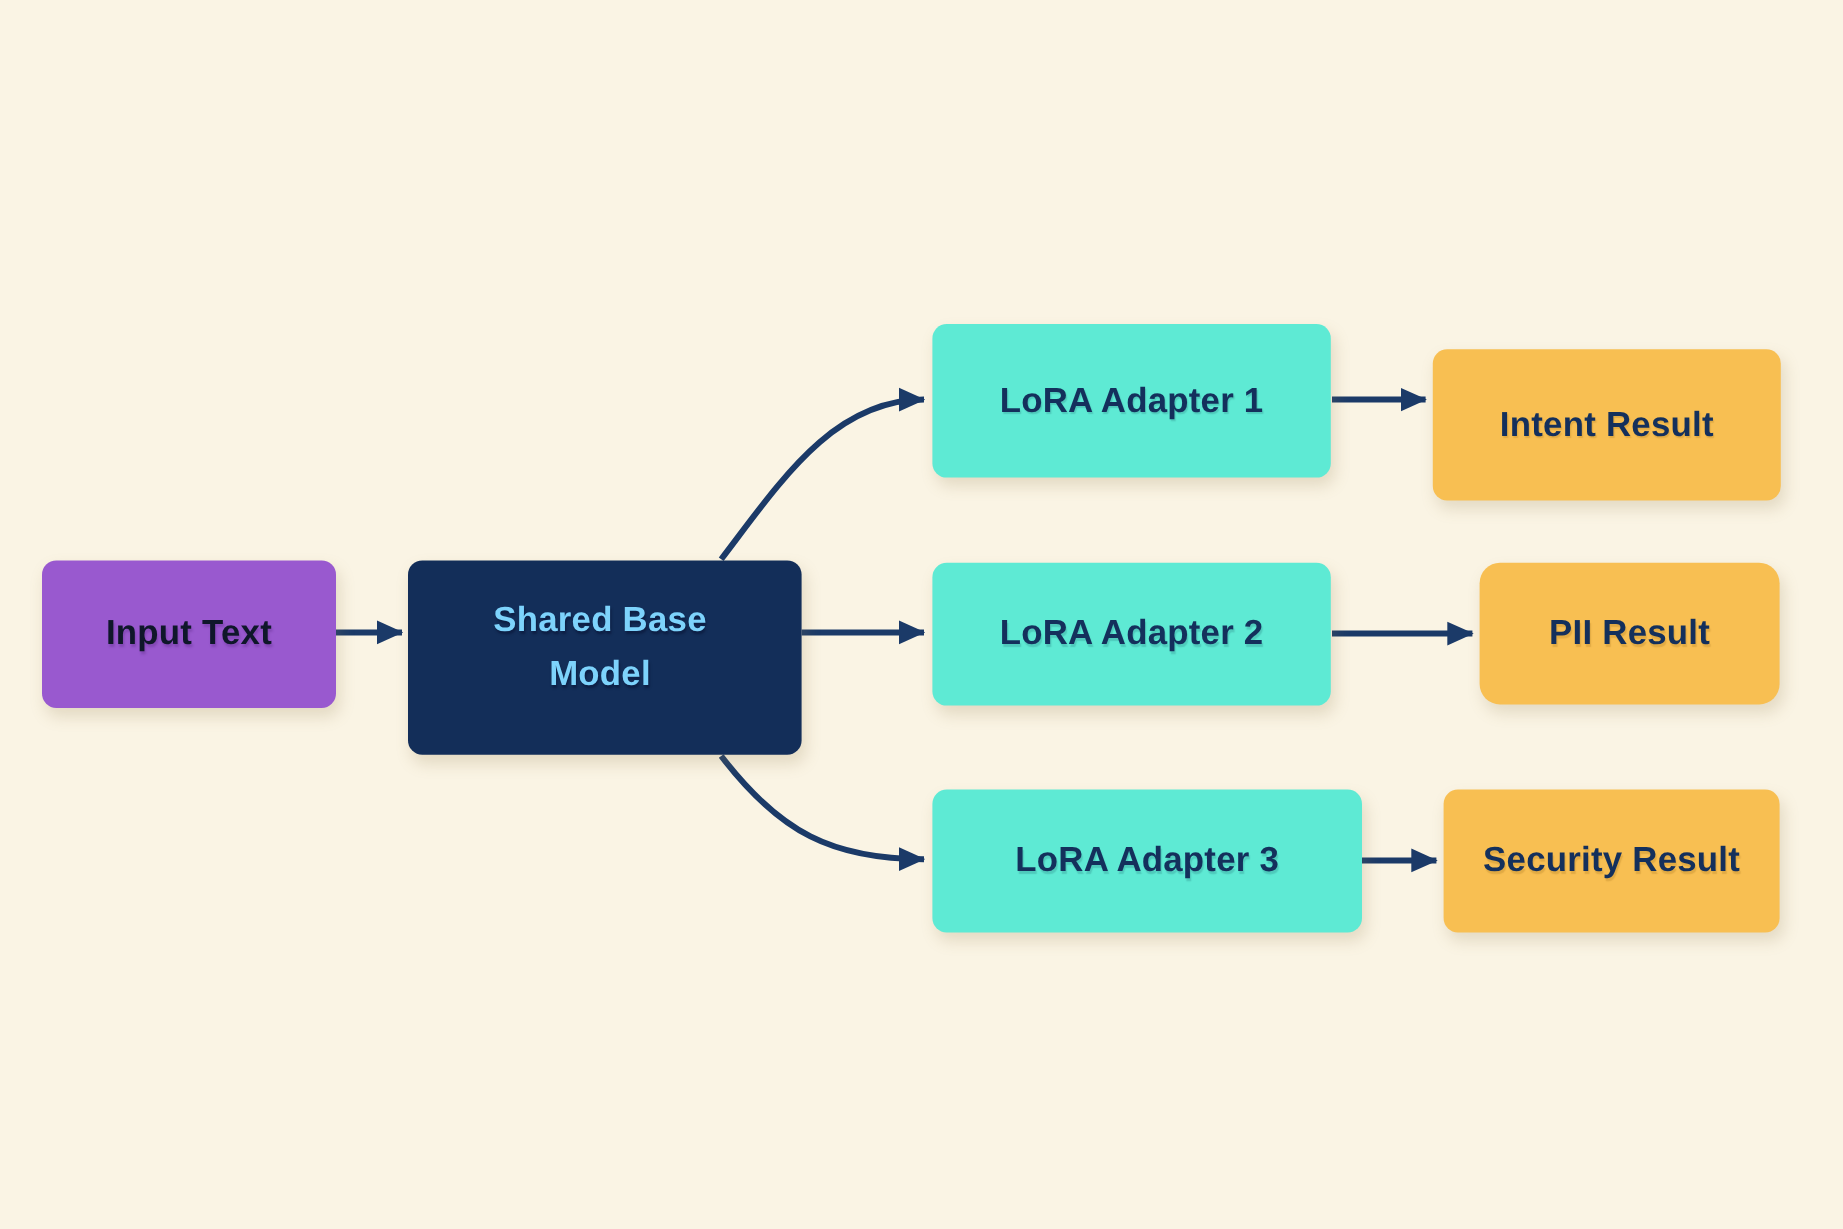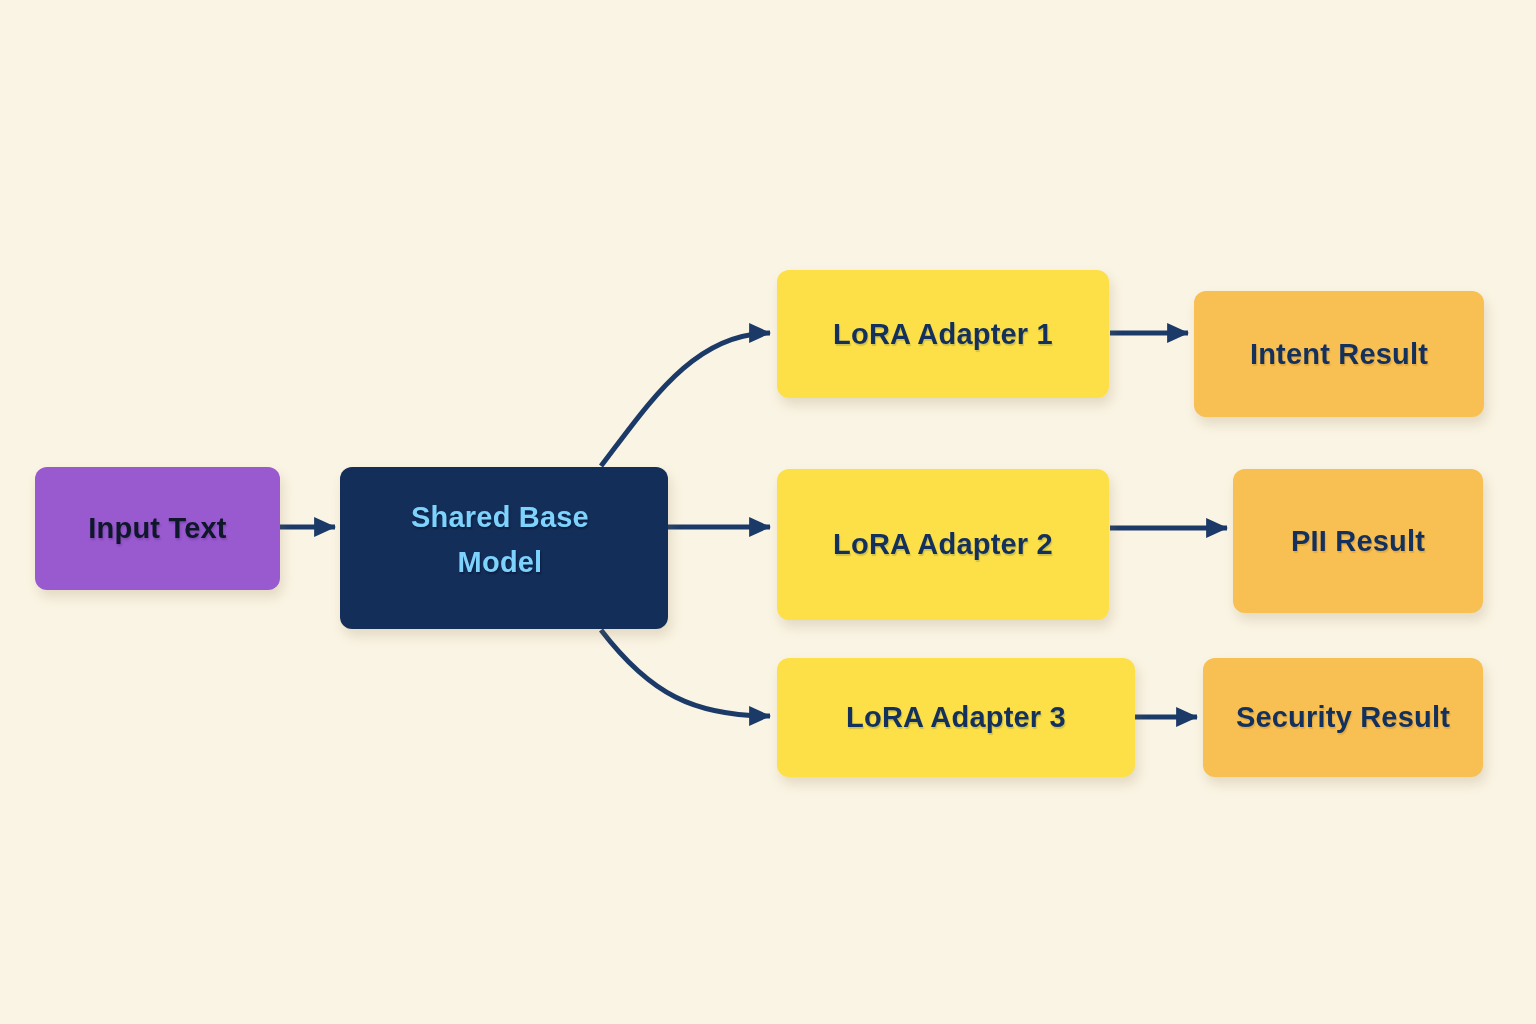--- a/index.html
+++ b/index.html
@@ -53,34 +53,34 @@
     left: 340px; top: 467px;  width: 328px; height: 162px;
     background: #132e59;
     color: #7dd3fc;
     justify-content: flex-start;
     padding: 0 52px 17px 44px;
     line-height: 1.55;
     text-shadow: 1px 2px 2px rgba(0, 0, 30, 0.35);
     text-align: center;
   }
   .node-adapter {
-    background: #fde047;
+    background: #5eead4;
     color: #14305c;
     text-shadow: 1px 2px 1px rgba(10, 60, 80, 0.18);
   }
   .node-adapter-1 { left: 777px; top: 270px; width: 332px; height: 128px; }
-  .node-adapter-2 { left: 777px; top: 469px; width: 332px; height: 151px; }
+  .node-adapter-2 { left: 777px; top: 469px; width: 332px; height: 119px; }
   .node-adapter-3 { left: 777px; top: 658px; width: 358px; height: 119px; }
   .node-result {
     background: #f8bf52;
     color: #14305c;
     text-shadow: 1px 2px 1px rgba(120, 80, 0, 0.18);
   }
   .node-result-intent   { left: 1194px; top: 271px; width: 290px; height: 126px; margin-top: 20px; }
-  .node-result-pii      { left: 1233px; top: 469px; width: 250px; height: 144px; }
+  .node-result-pii      { left: 1233px; top: 469px; width: 250px; height: 118px; border-radius: 17px; }
   .node-result-security { left: 1203px; top: 658px; width: 280px; height: 119px; }
 </style>
 </head>
 <body>
 
 <div class="canvas">
 
   <svg class="edges-layer" width="1536" height="1024" viewBox="0 0 1536 1024" xmlns="http://www.w3.org/2000/svg">
     <defs>
       <marker id="arrowhead" viewBox="0 0 10 10" refX="9.5" refY="5" markerWidth="4.4" markerHeight="4.4" orient="auto">

